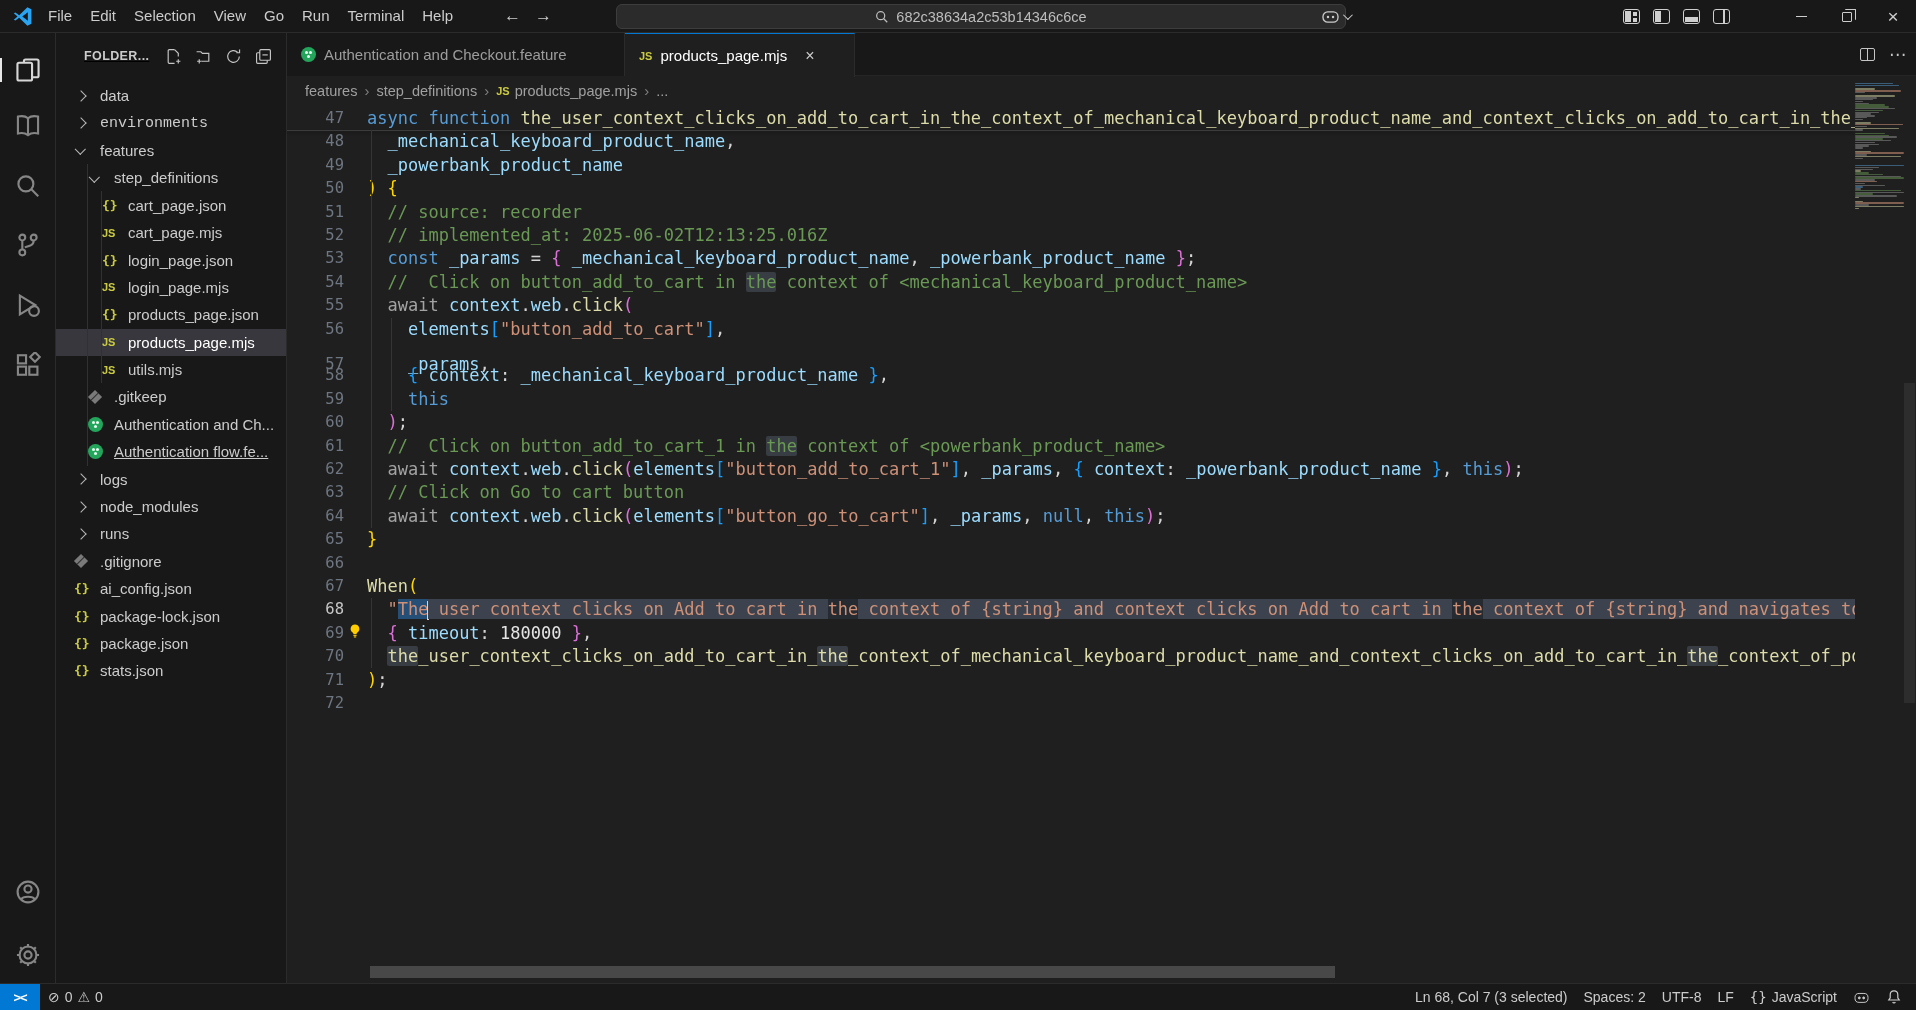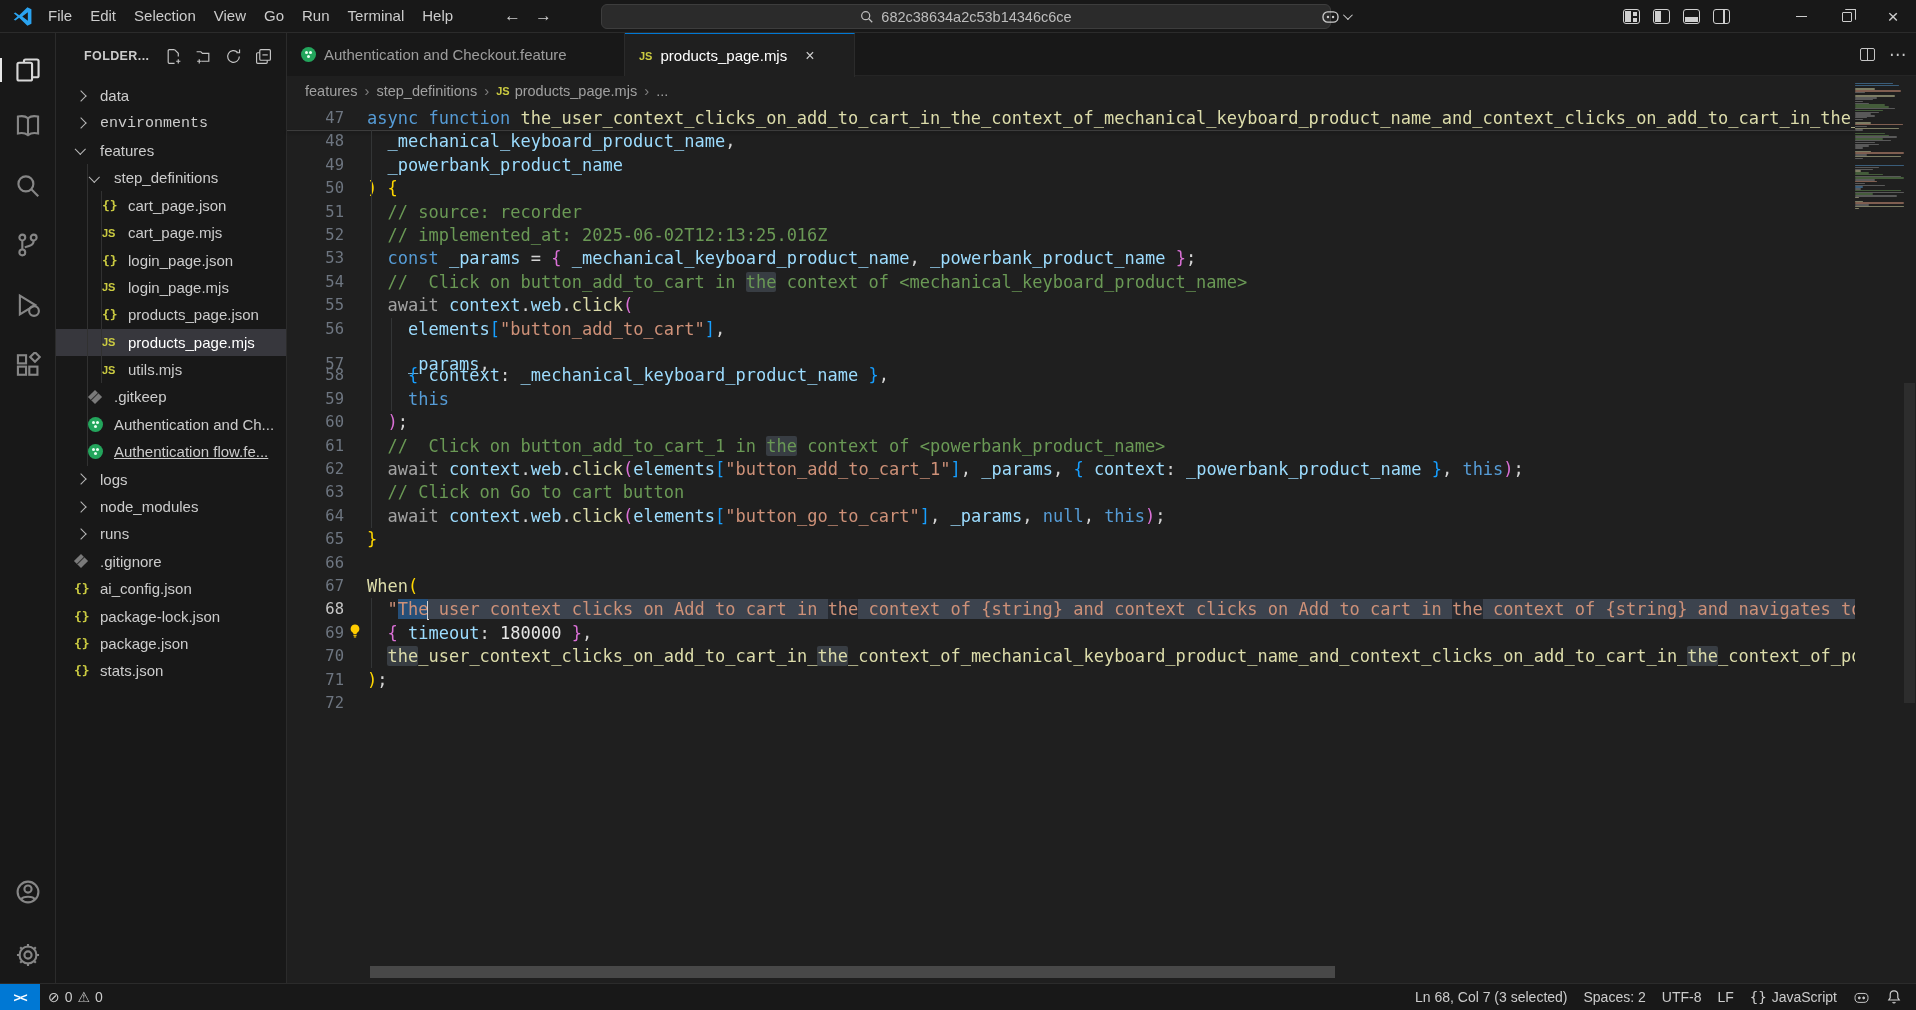--- a/index.html
+++ b/index.html
@@ -7,21 +7,21 @@
     font-family:"Liberation Sans","DejaVu Sans",sans-serif; -webkit-font-smoothing:antialiased; }
   #app { position:relative; width:1916px; height:1010px; }
 
   
   #titlebar { position:absolute; left:0; top:0; width:1916px; height:33px; background:#181818;
     border-bottom:1px solid #2b2b2b; display:flex; align-items:center; }
   #vscode-logo { margin:0 6px 0 12px; }
   .menu-item { color:#cccccc; font-size:15px; padding:3px 9px; border-radius:5px; cursor:default; }
   .nav-arrows { display:flex; gap:14px; margin-left:42px; color:#cccccc; font-size:17px; }
   .nav-arrows span { cursor:default; }
-  #searchbox { position:absolute; left:601px; top:4px; width:730px; height:25px; background:#2b2b2b;
+  #searchbox { position:absolute; left:616px; top:4px; width:730px; height:25px; background:#2b2b2b;
     border:1px solid #3d3d3d; border-radius:6px; display:flex; align-items:center; justify-content:center;
     color:#bdbdbd; font-size:14.5px; gap:7px; }
   #title-right { position:absolute; right:0; top:0; height:33px; display:flex; align-items:center; }
   .copilot-wrap { display:flex; align-items:center; gap:3px; margin-right:14px; position:absolute; right:552px;}
   .chev-down { width:7px; height:7px; border-right:1.4px solid #cccccc; border-bottom:1.4px solid #cccccc;
     transform:rotate(45deg) translateY(-2px); }
   .layout-icons { position:absolute; right:186px; display:flex; gap:13px; align-items:center; }
   .lay { width:17px; height:15px; border:1.3px solid #cfcfcf; border-radius:3px; position:relative; }
   .lay.grid::before { content:""; position:absolute; left:1px; top:1px; bottom:1px; width:6px; background:#cfcfcf; }
   .lay.grid::after { content:""; position:absolute; right:2px; top:2px; width:4px; height:4px; background:#cfcfcf;
@@ -41,21 +41,21 @@
   #activitybar { position:absolute; left:0; top:33px; width:56px; height:950px; background:#181818;
     border-right:1px solid #2b2b2b; }
   .act-icon { position:absolute; left:14px; width:28px; height:28px; display:flex; align-items:center; justify-content:center; }
   .act-icon svg { stroke:#868686; fill:none; stroke-width:1.3; }
   .act-icon.active svg { stroke:#d7d7d7; }
   .act-icon.active::before { content:""; position:absolute; left:-14px; top:2px; width:2px; height:24px; background:#e7e7e7; }
 
   
   #sidebar { position:absolute; left:56px; top:33px; width:231px; height:950px; background:#181818;
     border-right:1px solid #2b2b2b; }
-  #explorer-header { position:absolute; left:0; top:11px; width:100%; height:24px; display:flex; align-items:center; }
+  #explorer-header { position:absolute; left:0; top:11px; width:100%; height:24px; display:flex; align-items:center;text-decoration:underline; }
   #explorer-title { color:#cccccc; font-size:12.5px; letter-spacing:.4px; margin-left:28px; font-weight:bold; }
   .exp-actions { position:absolute; right:14px; display:flex; gap:13px; }
   .exp-actions svg { stroke:#c5c5c5; fill:none; stroke-width:1.1; }
   #tree { position:absolute; left:0; top:49px; width:100%; }
   .tree-row { position:relative; height:27.4px; display:flex; align-items:center; color:#cccccc; font-size:15px;
     white-space:nowrap; overflow:hidden; }
   .tree-row.selected { background:#37373d; color:#ffffff; }
   .slot { width:26px; display:flex; justify-content:flex-start; align-items:center; flex:none; }
   .tw-chev { width:8px; height:8px; border-right:1.4px solid #b8b8b8; border-bottom:1.4px solid #b8b8b8; margin-left:3px; }
   .tw-chev.collapsed { transform:rotate(-45deg); }

